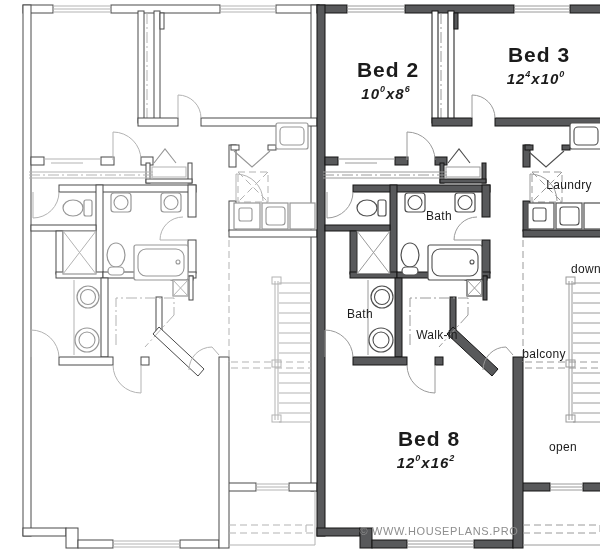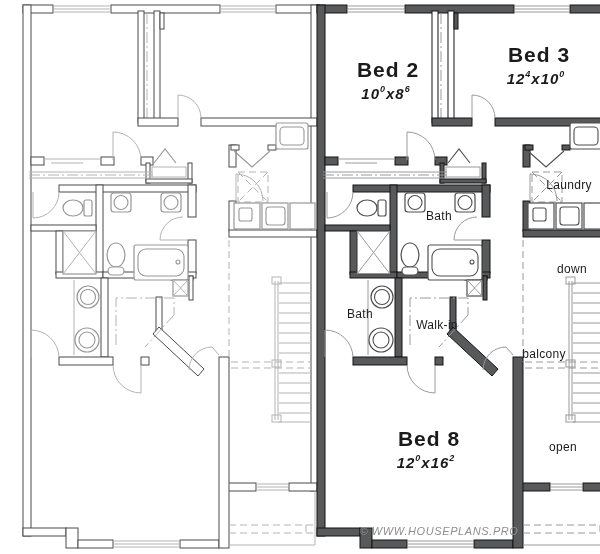--- a/index.html
+++ b/index.html
@@ -29,21 +29,21 @@
   .dsh {fill:none;stroke:var(--ln);stroke-width:1;stroke-dasharray:7 4;}
   .ddt {fill:none;stroke:var(--ln);stroke-width:1;stroke-dasharray:11 3 2 3;}
 
   
   .lbl{position:absolute;transform:translate(-50%,-50%);white-space:nowrap;
        color:var(--label-text,#1b1b1b);text-align:center;}
   .room-name{font-size:21px;font-weight:bold;letter-spacing:1px;}
   .room-dim{font-size:15px;font-weight:bold;letter-spacing:1px;font-style:italic;}
   .room-dim sup{font-size:9px;position:relative;top:-1px;font-weight:bold;}
   .small-lbl{font-size:12px;letter-spacing:.3px;}
-  .wm{font-size:11px;color:var(--watermark-text,#8e8e8e);letter-spacing:.6px;font-style:italic;}
+  .wm{font-size:11px;color:var(--watermark-text,#8e8e8e);letter-spacing:.6px;}
 </style>
 </head>
 <body>
 
 <div class="stage">
 
   <svg width="600" height="554" viewBox="0 0 600 554">
     <defs>
       <g id="unit">
 
@@ -231,20 +231,20 @@
     <div class="lbl room-dim" style="left:366px;top:93px"><span>10</span><sup>0</sup><span>x</span><span>8</span><sup>6</sup></div>
 
     <div class="lbl room-name" style="left:519px;top:55px">Bed 3</div>
     <div class="lbl room-dim" style="left:516px;top:78px"><span>12</span><sup>4</sup><span>x</span><span>10</span><sup>0</sup></div>
 
     <div class="lbl room-name" style="left:409px;top:439px">Bed 8</div>
     <div class="lbl room-dim" style="left:406px;top:462px"><span>12</span><sup>0</sup><span>x</span><span>16</span><sup>2</sup></div>
 
     <div class="lbl small-lbl" style="left:419px;top:216px">Bath</div>
     <div class="lbl small-lbl" style="left:340px;top:314px">Bath</div>
-    <div class="lbl small-lbl" style="left:417px;top:325px">Walk-in</div>
+    <div class="lbl small-lbl" style="left:417px;top:335px">Walk-in</div>
     <div class="lbl small-lbl" style="left:549px;top:185px">Laundry</div>
-    <div class="lbl small-lbl" style="left:552px;top:269px">down</div>
+    <div class="lbl small-lbl" style="left:566px;top:269px">down</div>
     <div class="lbl small-lbl" style="left:524px;top:354px">balcony</div>
     <div class="lbl small-lbl" style="left:543px;top:447px">open</div>
     <div class="lbl wm" style="left:419px;top:531px">© WWW.HOUSEPLANS.PRO</div>
   </div>
 </div>
 
 </body></html>

